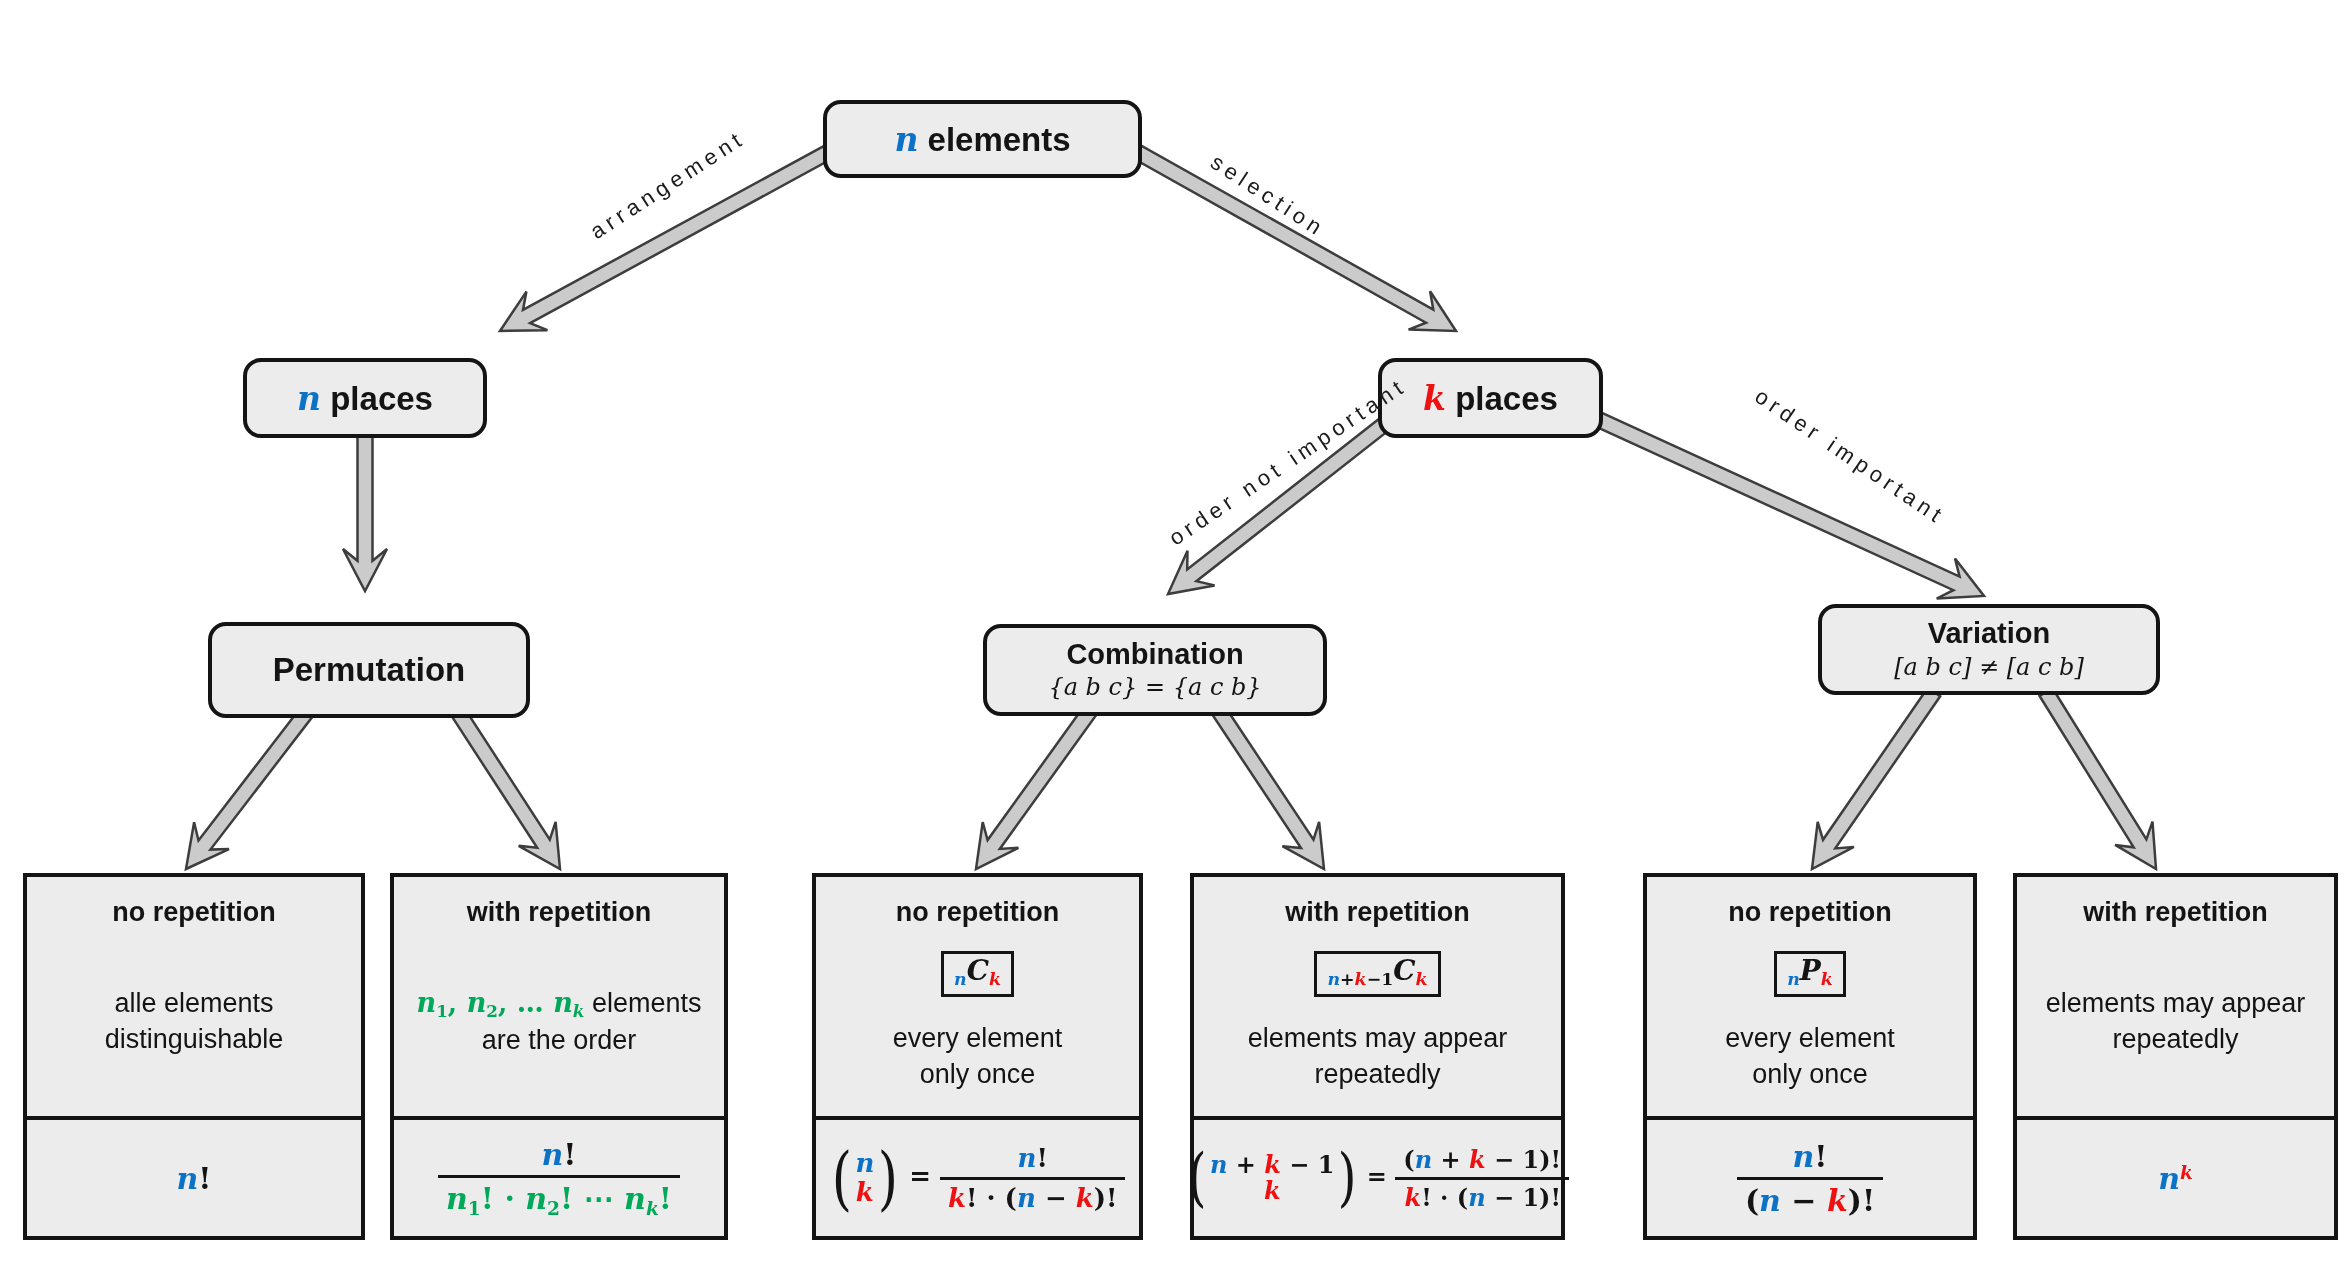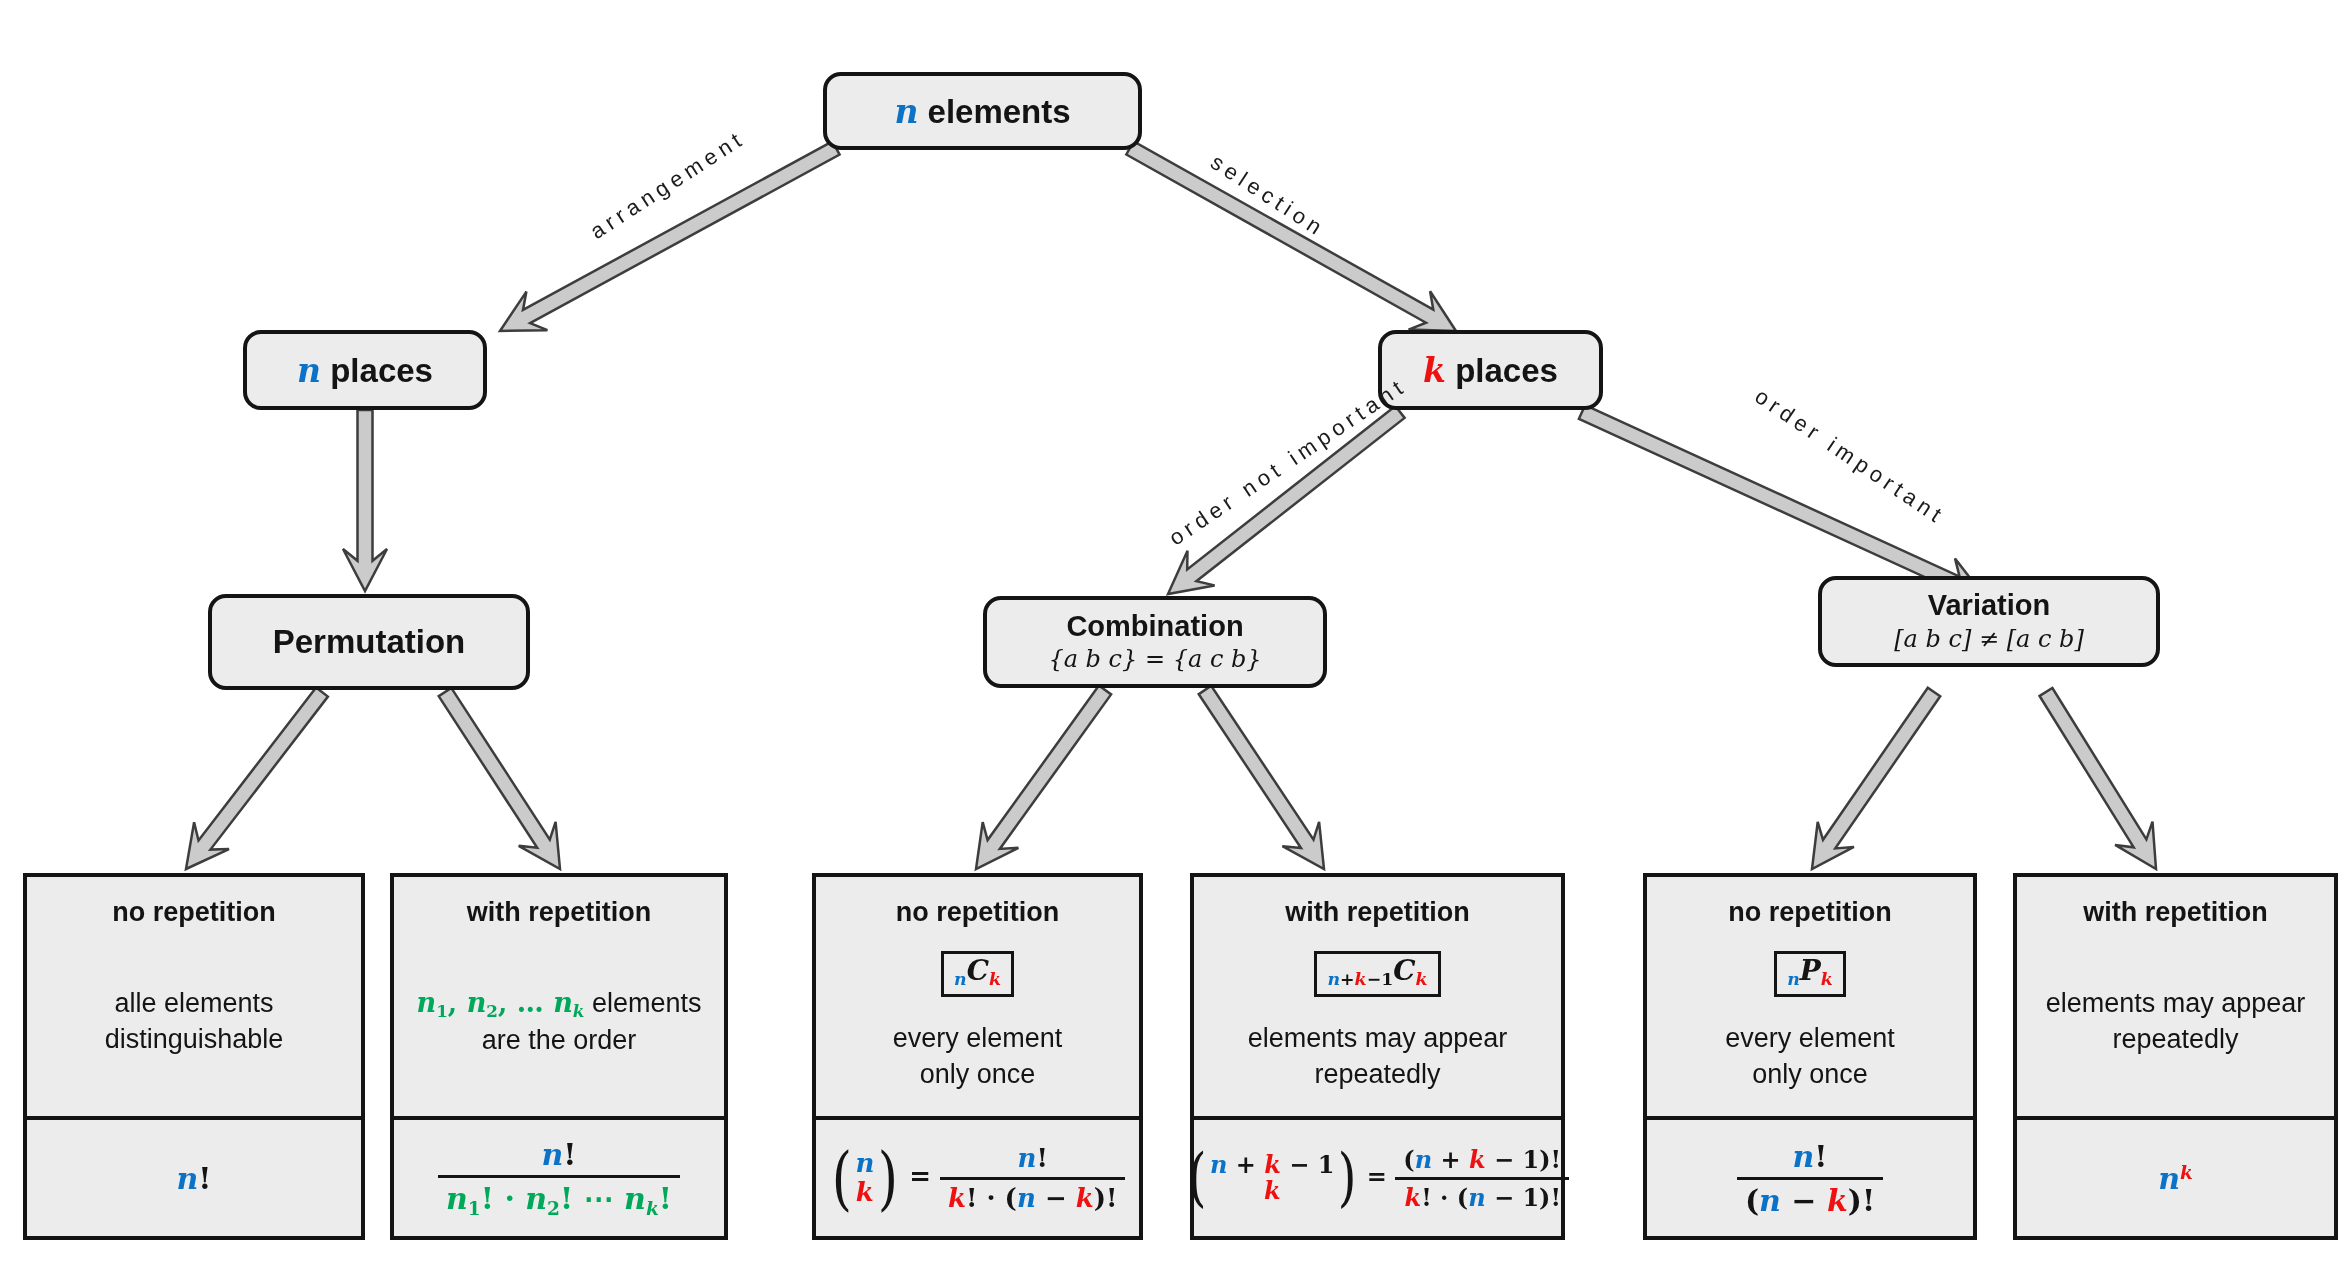--- a/index.html
+++ b/index.html
@@ -4,21 +4,21 @@
 <style>
   html,body{margin:0;padding:0;background:#fff;}
   .canvas{position:relative;width:2349px;height:1281px;background:#fff;overflow:hidden;
           font-family:"Liberation Sans",sans-serif;color:#141414;}
   svg.edges{position:absolute;left:0;top:0;}
   .edge-poly{fill:var(--arrow_fill,#cbcbcb);stroke:#3d3d3d;stroke-width:2.5;stroke-linejoin:miter;}
 
   
   .node{position:absolute;box-sizing:border-box;background:var(--box_fill,#ececec);
         border:4px solid var(--border,#141414);border-radius:18px;
-        display:flex;flex-direction:column;align-items:center;justify-content:center;text-align:center;}
+        display:flex;flex-direction:column;align-items:center;justify-content:center;text-align:center;margin-top:28px;}
   .node-label{font-size:33px;font-weight:bold;white-space:pre;}
   .node-title{font-size:29px;font-weight:bold;line-height:1.1;white-space:pre;}
   .node-sub{font-size:24px;margin-top:3px;white-space:pre;}
 
   
   .leaf{position:absolute;top:873px;height:367px;box-sizing:border-box;background:var(--box_fill,#ececec);
         border:4px solid var(--border,#141414);display:flex;flex-direction:column;}
   .leaf-top{flex:1 1 auto;display:flex;flex-direction:column;align-items:center;
             border-bottom:4px solid var(--border,#141414);overflow:hidden;}
   .leaf-title{font-size:27px;font-weight:bold;margin-top:20px;}

